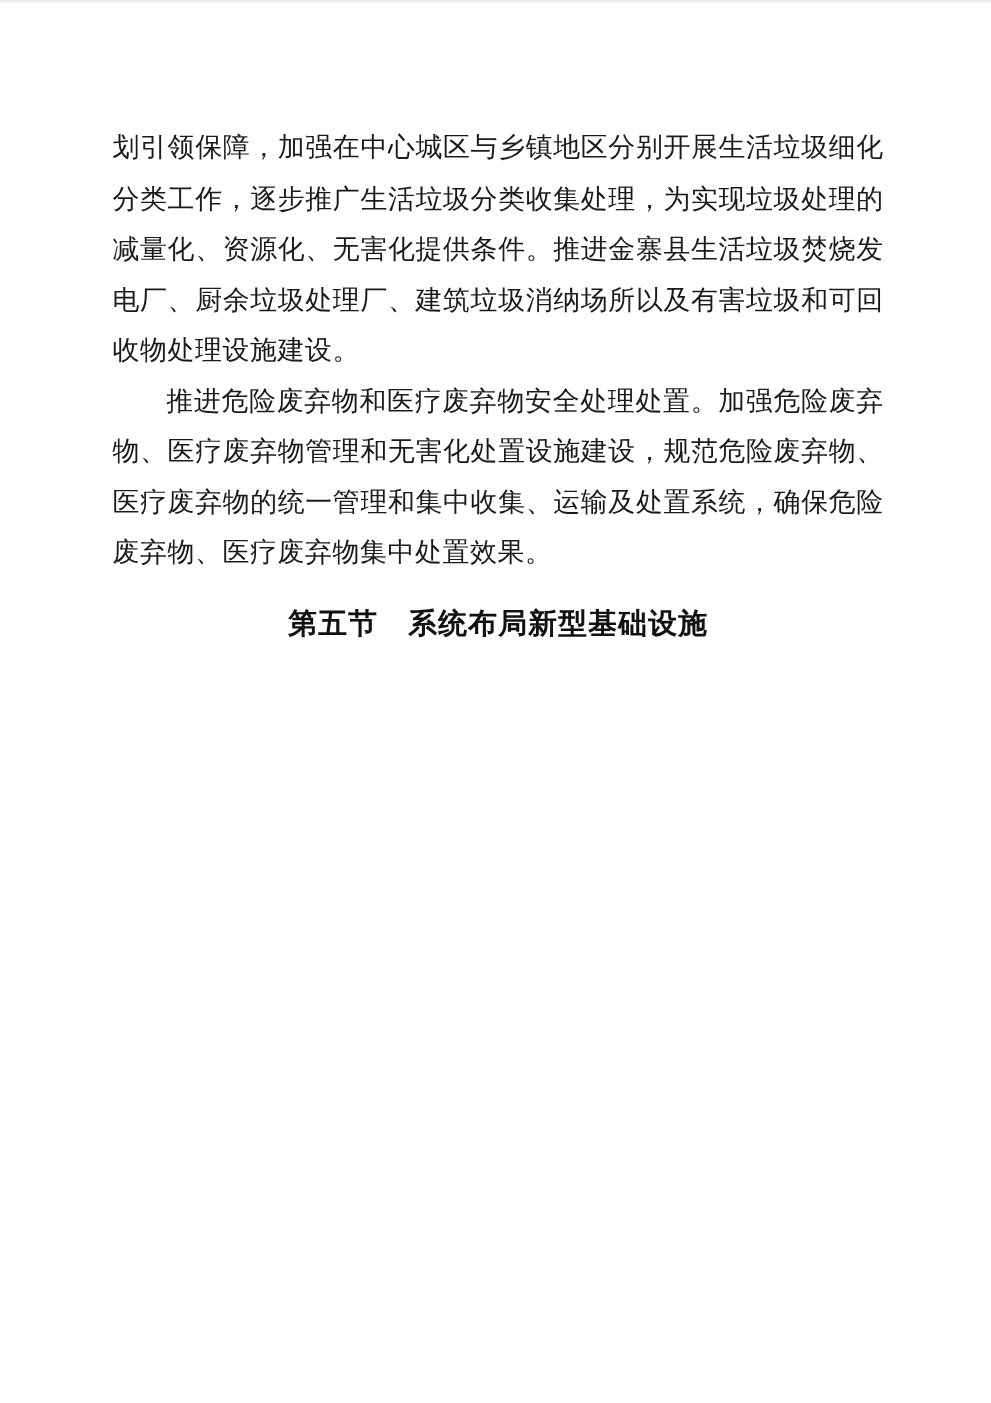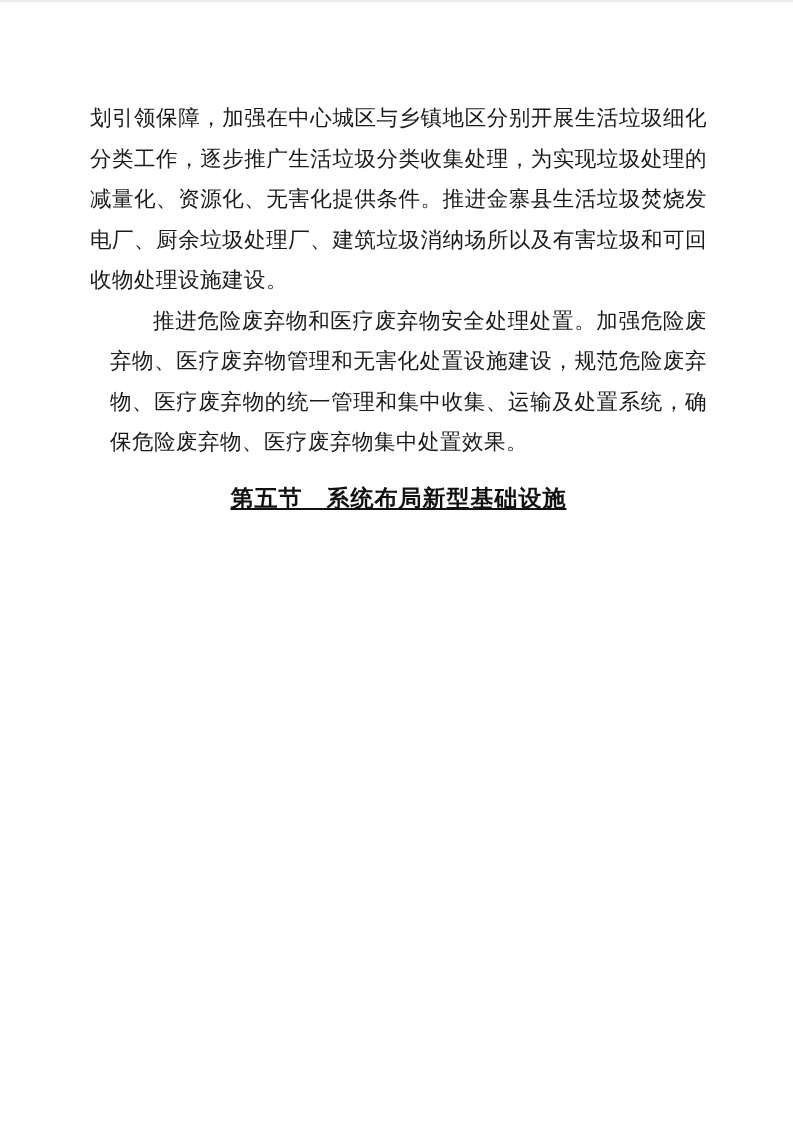--- a/index.html
+++ b/index.html
@@ -34,32 +34,30 @@
     margin: 0;
     font-size: 21.5px;
     line-height: 40.5px;
     text-align: justify;
     text-justify: inter-ideograph;
     word-break: break-all;
     letter-spacing: 0.5px;
   }
   .para.indent {
     text-indent: 2em;
-    margin-left: 20px;
   }
   .heading {
     margin: 15px 0 27px 0;
     font-family: "Liberation Sans", "DejaVu Sans", sans-serif;
     font-size: 23px;
     font-weight: bold;
     line-height: 40px;
     text-align: center;
     letter-spacing: 1px;
     color: #111111;
-    text-decoration: underline;
   }
   .footer {
     position: absolute;
     left: 0;
     right: 0;
     top: 1037px;
     text-align: right;
     font-size: 15px;
     line-height: 20px;
     color: #222222;

